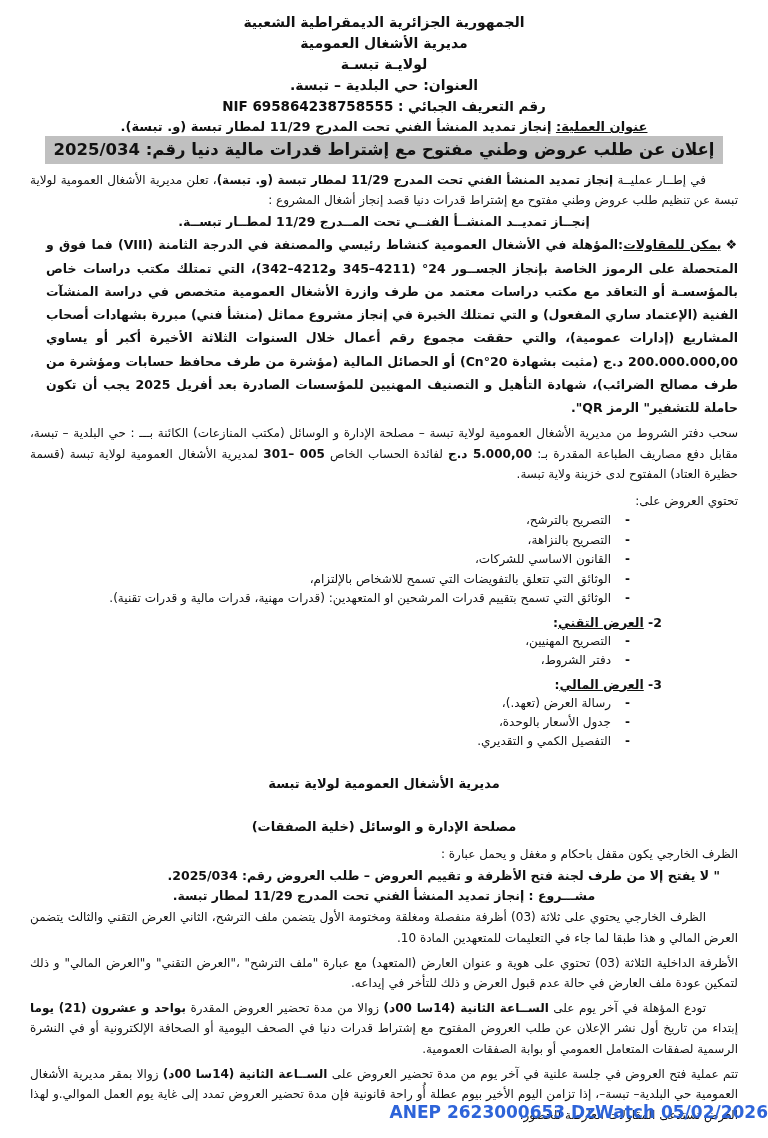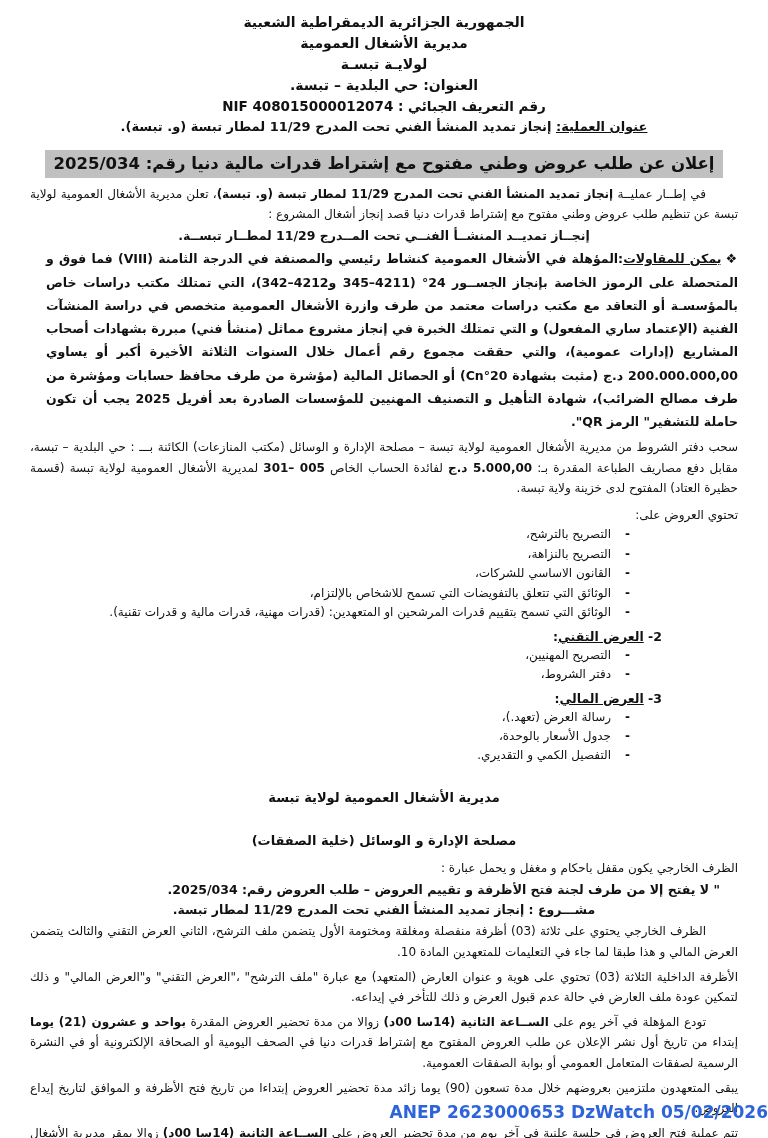--- a/index.html
+++ b/index.html
@@ -15,21 +15,21 @@
     box-sizing:border-box;
     padding:12px 30px 16px 30px;
   }
   
   .hdr{ text-align:center; font-weight:bold; font-size:14px; line-height:1.5; }
   .hdr div{ margin:0; }
   .hdr .nif-line{ font-size:13.5px; }
   .op-line{ text-align:center; font-weight:bold; font-size:13px; margin-top:3px; }
   .op-label{ text-decoration:underline; }
   
-  .title-band{ text-align:center; margin:16px 0 6px 0; }
+  .title-band{ text-align:center; margin:2px 0 6px 0; }
   .title-hl{
     display:inline-block;
     background:#C0C0C0;
     font-weight:bold;
     font-size:16.5px;
     line-height:1.55;
     padding:1px 8px;
   }
   
   .para{ font-size:12px; line-height:1.72; text-align:justify; margin:4px 0 0 0; }
@@ -61,21 +61,21 @@
 </head>
 <body>
 
 <div class="page">
 
   <div class="hdr">
     <div>الجمهورية الجزائرية الديمقراطية الشعبية</div>
     <div>مديرية الأشغال العمومية</div>
     <div>لولايـة تبسـة</div>
     <div>العنوان:  حي البلدية – تبسة.</div>
-    <div class="nif-line">رقم التعريف الجبائي : NIF 408015000012074</div>
+    <div class="nif-line">رقم التعريف الجبائي : NIF 695864238758555</div>
   </div>
   <div class="op-line">
     <span class="op-label">عنوان العملية:</span><span> إنجاز تمديد المنشأ الفني تحت المدرج 11/29 لمطار تبسة (و. تبسة).</span>
   </div>
 
   <div class="title-band">
     <span class="title-hl" style="background: rgb(192, 192, 192);">إعلان عن طلب عروض وطني مفتوح مع إشتراط قدرات مالية دنيا رقم: 2025/034</span>
   </div>
 
   <p class="para indent">
@@ -150,21 +150,20 @@
   <div class="quote-line">" لا يفتح إلا من طرف لجنة فتح الأظرفة و تقييم العروض – طلب العروض رقم: 2025/034.</div>
   <div class="center-bold" style="margin-top:5px;">مشـــروع : إنجاز تمديد المنشأ الفني تحت المدرج 11/29 لمطار تبسة.</div>
 
   <p class="para indent">الظرف الخارجي يحتوي على ثلاثة (03) أظرفة منفصلة ومغلقة ومختومة الأول يتضمن ملف الترشح، الثاني العرض التقني والثالث يتضمن  العرض المالي  و هذا طبقا لما جاء في التعليمات للمتعهدين المادة 10.</p>
   <p class="para">الأظرفة الداخلية الثلاثة (03) تحتوي على هوية و عنوان العارض (المتعهد) مع عبارة "ملف الترشح" ،"العرض التقني" و"العرض المالي" و ذلك لتمكين عودة ملف العارض في حالة عدم قبول العرض و ذلك للتأخر في إيداعه.</p>
 
   <p class="para indent">
     <span>تودع المؤهلة في آخر يوم على </span><b class="inb">الســاعة الثانية (14سا 00د)</b><span> زوالا من مدة تحضير العروض المقدرة </span><b class="inb">بواحد و عشرون (21) يوما</b><span> إبتداء من تاريخ أول نشر الإعلان عن طلب العروض المفتوح مع إشتراط قدرات دنيا في الصحف اليومية  أو الصحافة الإلكترونية أو في النشرة الرسمية لصفقات المتعامل العمومي أو بوابة الصفقات العمومية.</span>
   </p>
 
-  <p class="para">يبقى المتعهدون ملتزمين بعروضهم خلال مدة تسعون (90) يوما زائد مدة تحضير العروض إبتداءا من تاريخ فتح الأظرفة و الموافق لتاريخ إيداع العروض.</p>
 
   <p class="para">
     <span>تتم عملية فتح العروض في جلسة علنية في آخر يوم من مدة تحضير العروض على </span><b class="inb">الســاعة الثانية (14سا 00د)</b><span> زوالا بمقر مديرية الأشغال العمومية حي البلدية–  تبسة–، إذا تزامن اليوم الأخير بيوم عطلة أُو راحة قانونية فإن مدة تحضير العروض تمدد إلى غاية يوم العمل الموالي.و لهذا الغرض تستدعى المقاولات العارضة للحضور.</span>
   </p>
 
   <div class="footer" id="anep-footer" style="color: rgb(46, 100, 217);">ANEP 2623000653 DzWatch 05/02/2026</div>
 
 </div>
 
 </body></html>

